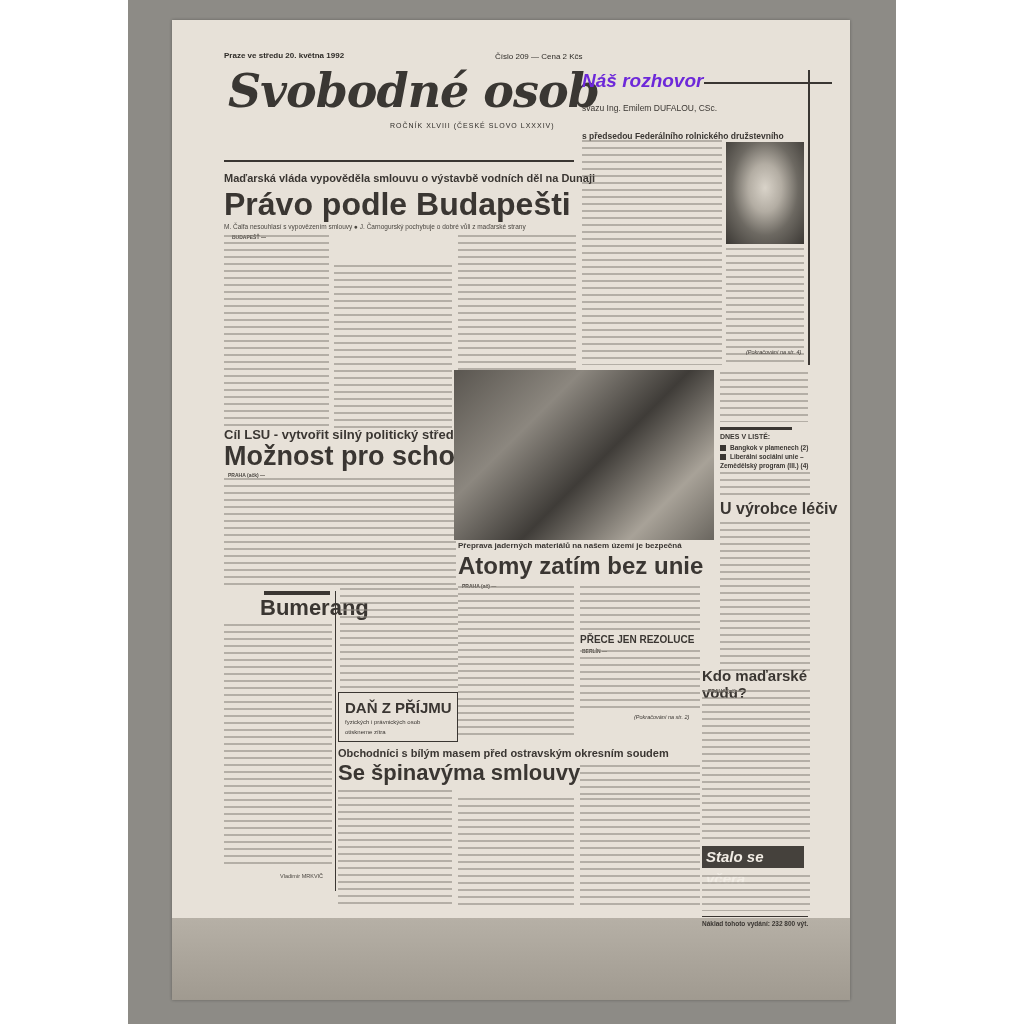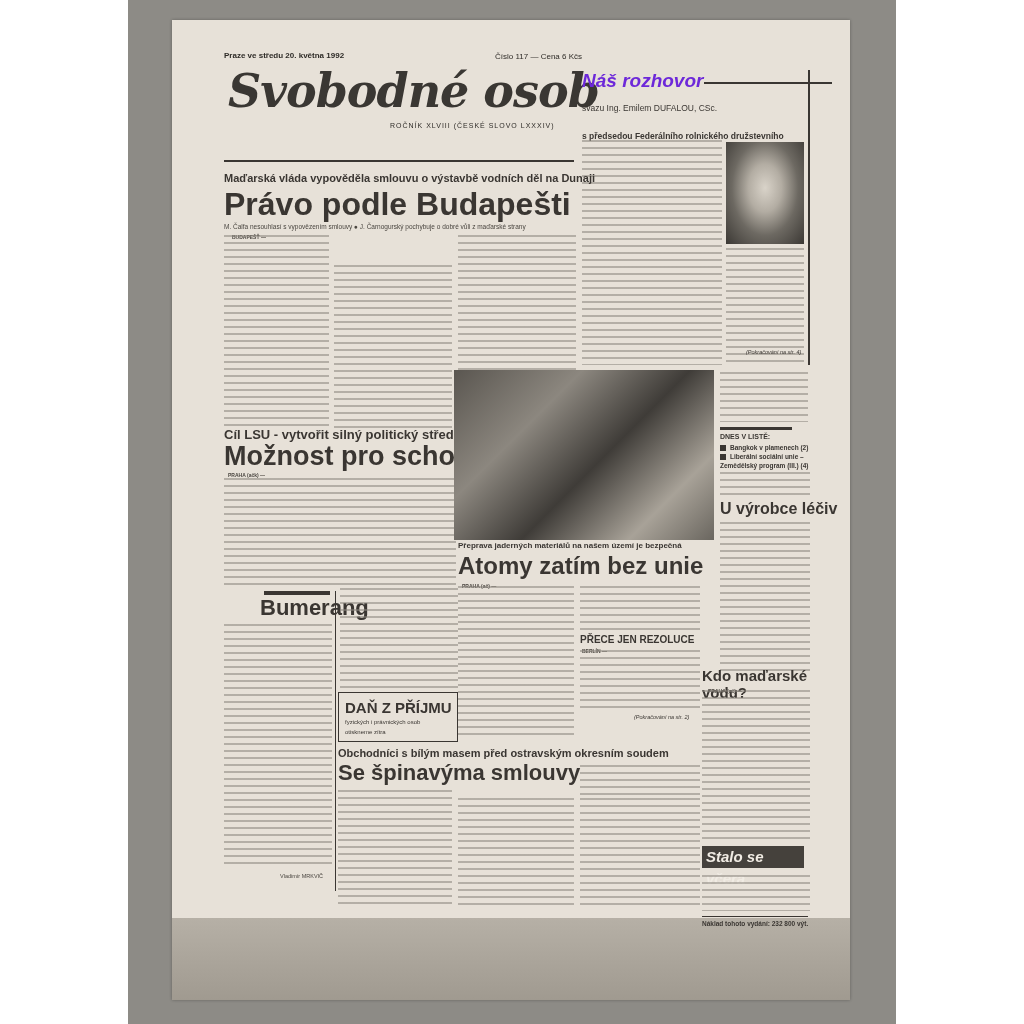--- a/index.html
+++ b/index.html
@@ -49,21 +49,21 @@
 </head>
 <body>
 
 <div class="bg-left"></div>
 <div class="bg-right"></div>
 <div class="backdrop"></div>
 
 <div class="paper">
 
   <div class="abs txt dateline" style="left:52px;top:31px;">Praze ve středu 20. května 1992</div>
-  <div class="abs txt dateline" style="left:323px;top:32px;font-weight:normal;font-size:8px;">Číslo 117 — Cena 6 Kčs</div>
+  <div class="abs txt dateline" style="left:323px;top:32px;font-weight:normal;font-size:8px;">Číslo 209 — Cena 2 Kčs</div>
   <div class="abs masthead" style="left:56px;top:44px;">Svobodné osob</div>
   <div class="abs txt small-caps" style="left:218px;top:102px;">ROČNÍK XLVIII (ČESKÉ SLOVO LXXXIV)</div>
 
   <div class="abs" style="left:410px;top:50px;font-size:19px;font-weight:bold;font-style:italic;color:#6d28d9;">Náš rozhovor</div>
   <div class="abs rule" style="left:532px;top:62px;width:128px;height:2px;"></div>
   <div class="abs" style="left:410px;top:73px;font-size:8.5px;font-weight:bold;color:#3a3632;margin-top:38px;">s předsedou Federálního rolnického družstevního</div>
   <div class="abs" style="left:410px;top:83px;font-size:8.5px;font-weight:normal;color:#3a3632;">svazu Ing. Emilem DUFALOU, CSc.</div>
   <div class="abs body-text filler" style="left:410px;top:120px;width:140px;height:225px;"></div>
   <div class="abs portrait" style="left:554px;top:122px;width:78px;height:102px;"></div>
   <div class="abs body-text filler" style="left:554px;top:228px;width:78px;height:115px;"></div>

